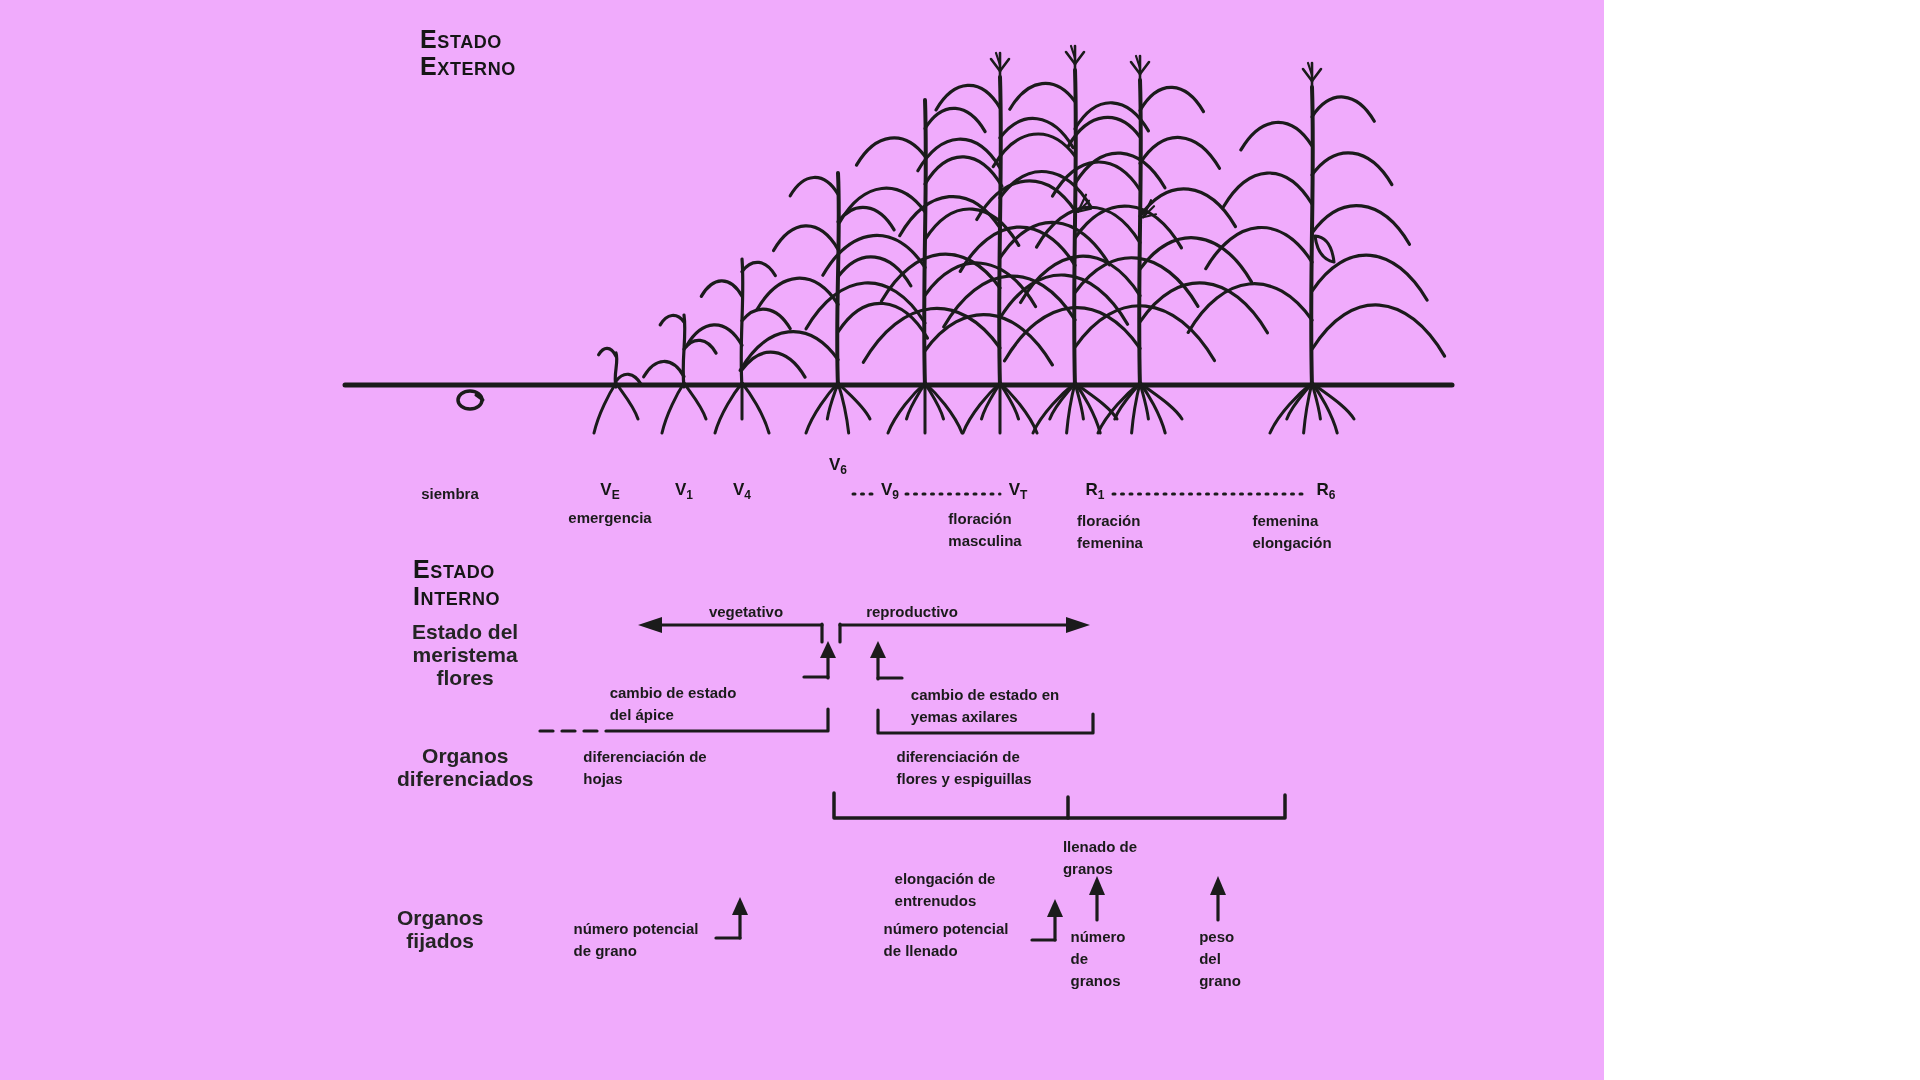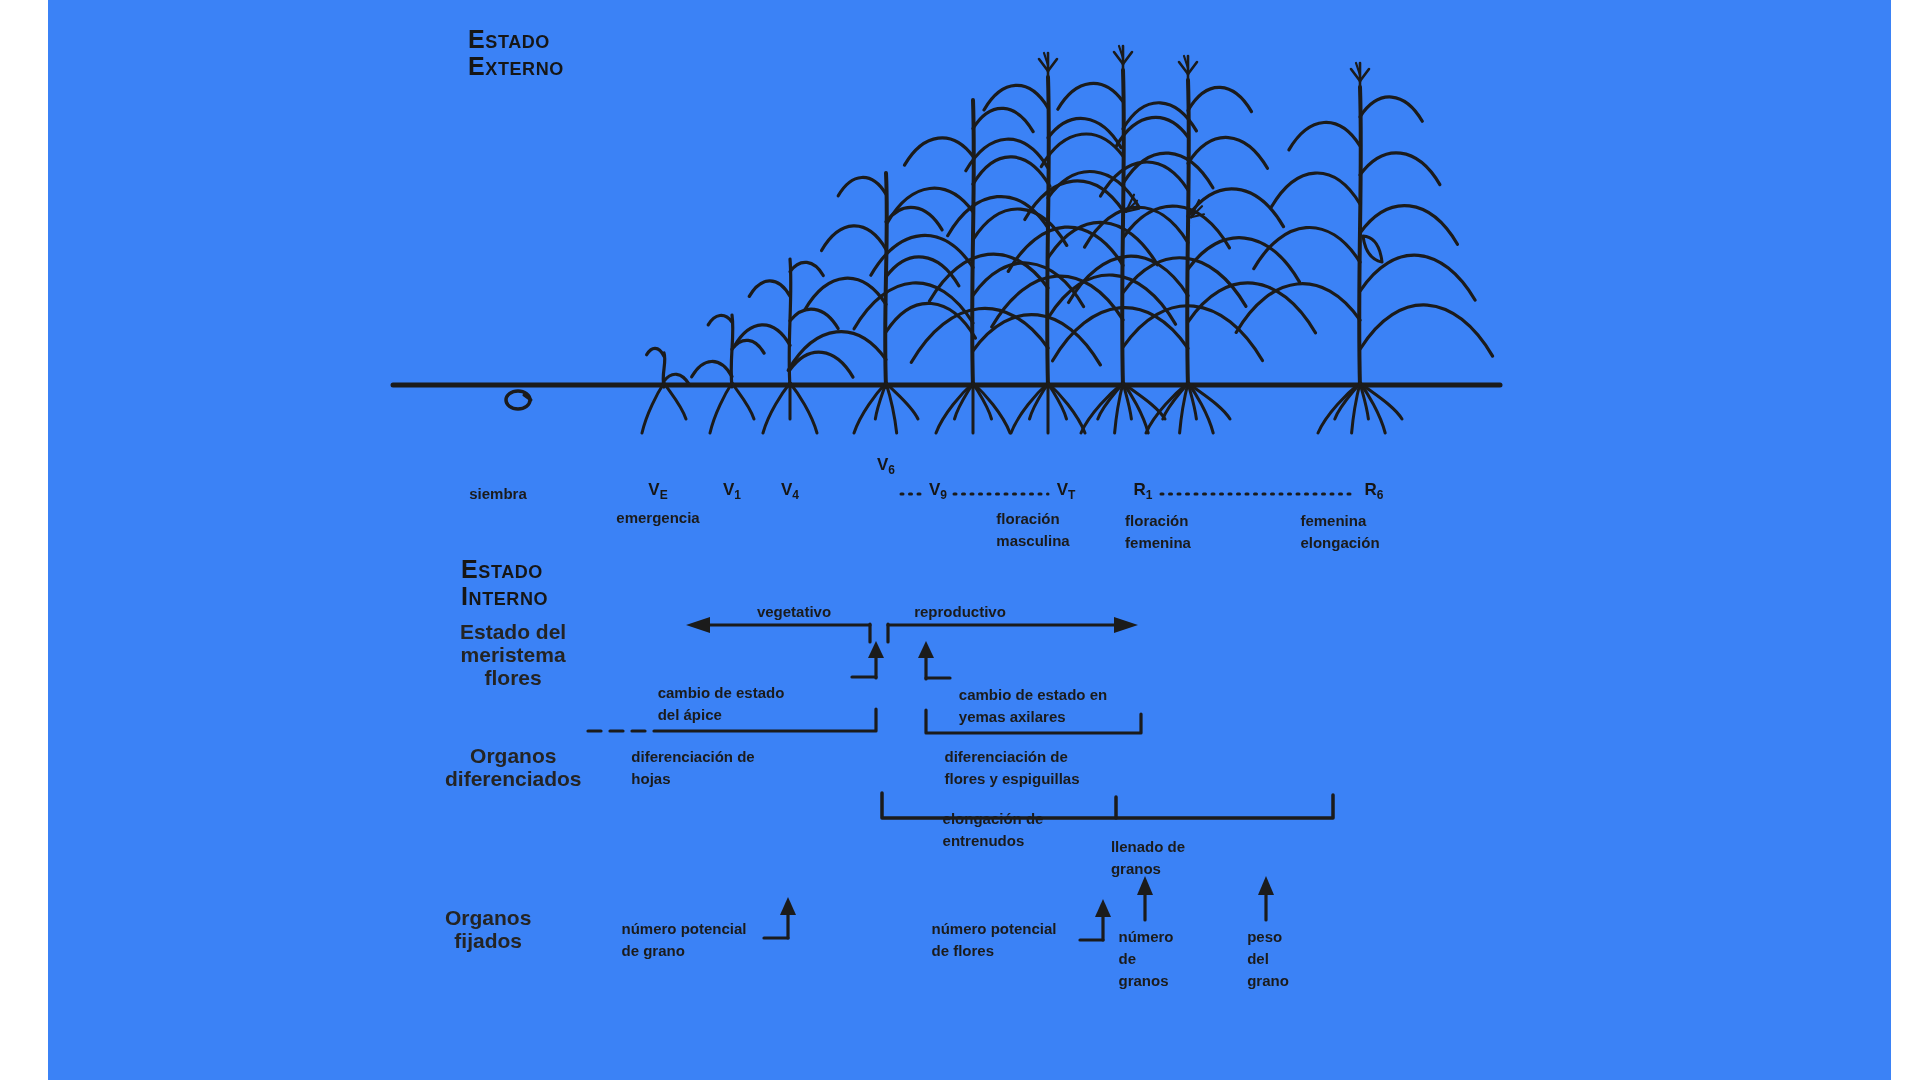--- a/index.html
+++ b/index.html
@@ -1,17 +1,17 @@
 <!DOCTYPE html>
 <html><head>
 <meta charset="utf-8">
 <style>
   html,body{margin:0;padding:0;background:#ffffff;}
-  #page{position:relative;width:1843px;height:1080px;background:#3b82f6;overflow:hidden;
-        font-family:"Liberation Sans",sans-serif;margin-left:48px;}
+  #page{position:relative;width:1604px;height:1080px;background:#f0abfc;overflow:hidden;
+        font-family:"Liberation Sans",sans-serif;}
   svg{position:absolute;left:0;top:0;}
   .lbl{position:absolute;font:700 15px/22px "Liberation Sans",sans-serif;color:#1b1b1b;
        white-space:nowrap;}
   .lbl .line{display:block;}
   .c{transform:translateX(-50%);}
   .h{font:700 25px/27px "Liberation Sans",sans-serif;font-variant:small-caps;
      letter-spacing:.6px;text-align:left;color:#161616;}
   .rowlbl{font:700 21px/23px "Liberation Sans",sans-serif;text-align:center;color:#242424;}
   .stage{font:700 17px/20px "Liberation Sans",sans-serif;color:#161616;}
   .stage sub{font-size:12px;vertical-align:-4px;letter-spacing:0;}
@@ -300,36 +300,36 @@
   </div>
 
   <div class="lbl c" style="left:645px;top:746px">
     <span class="line">diferenciación de</span>
     <span class="line">hojas</span>
   </div>
   <div class="lbl c" style="left:964px;top:746px">
     <span class="line">diferenciación de</span>
     <span class="line">flores y espiguillas</span>
   </div>
-  <div class="lbl c" style="left:945px;top:808px">
+  <div class="lbl c" style="left:945px;top:868px">
     <span class="line">elongación de</span>
     <span class="line">entrenudos</span>
   </div>
   <div class="lbl c" style="left:1100px;top:836px">
     <span class="line">llenado de</span>
     <span class="line">granos</span>
   </div>
 
   <div class="lbl c" style="left:636px;top:918px">
     <span class="line">número potencial</span>
     <span class="line">de grano</span>
   </div>
   <div class="lbl c" style="left:946px;top:918px">
     <span class="line">número potencial</span>
-    <span class="line">de flores</span>
+    <span class="line">de llenado</span>
   </div>
   <div class="lbl c" style="left:1098px;top:926px">
     <span class="line">número</span>
     <span class="line">de</span>
     <span class="line">granos</span>
   </div>
   <div class="lbl c" style="left:1220px;top:926px">
     <span class="line">peso</span>
     <span class="line">del</span>
     <span class="line">grano</span>

